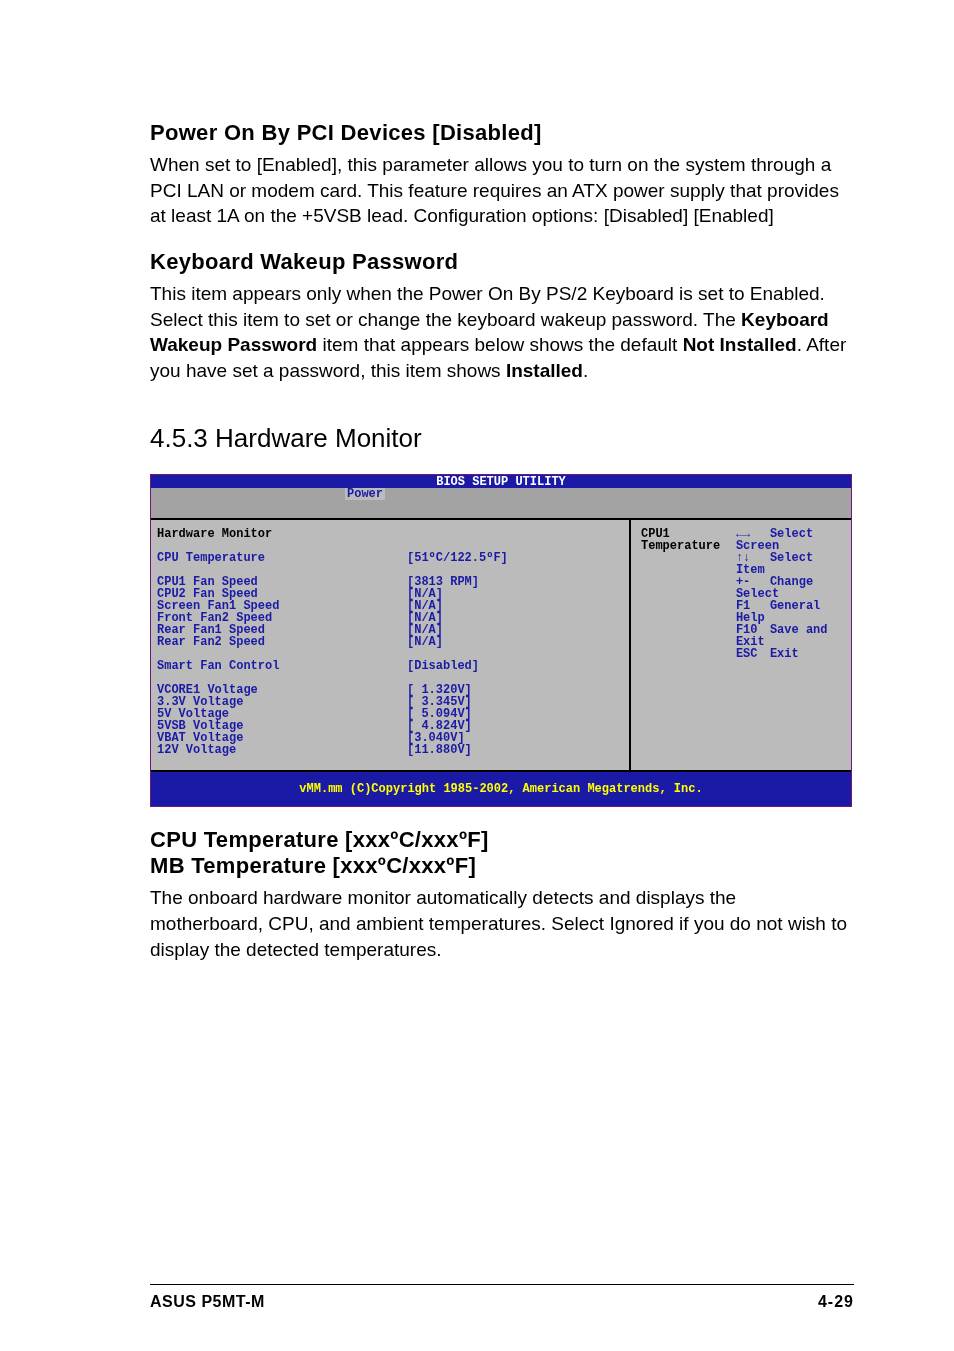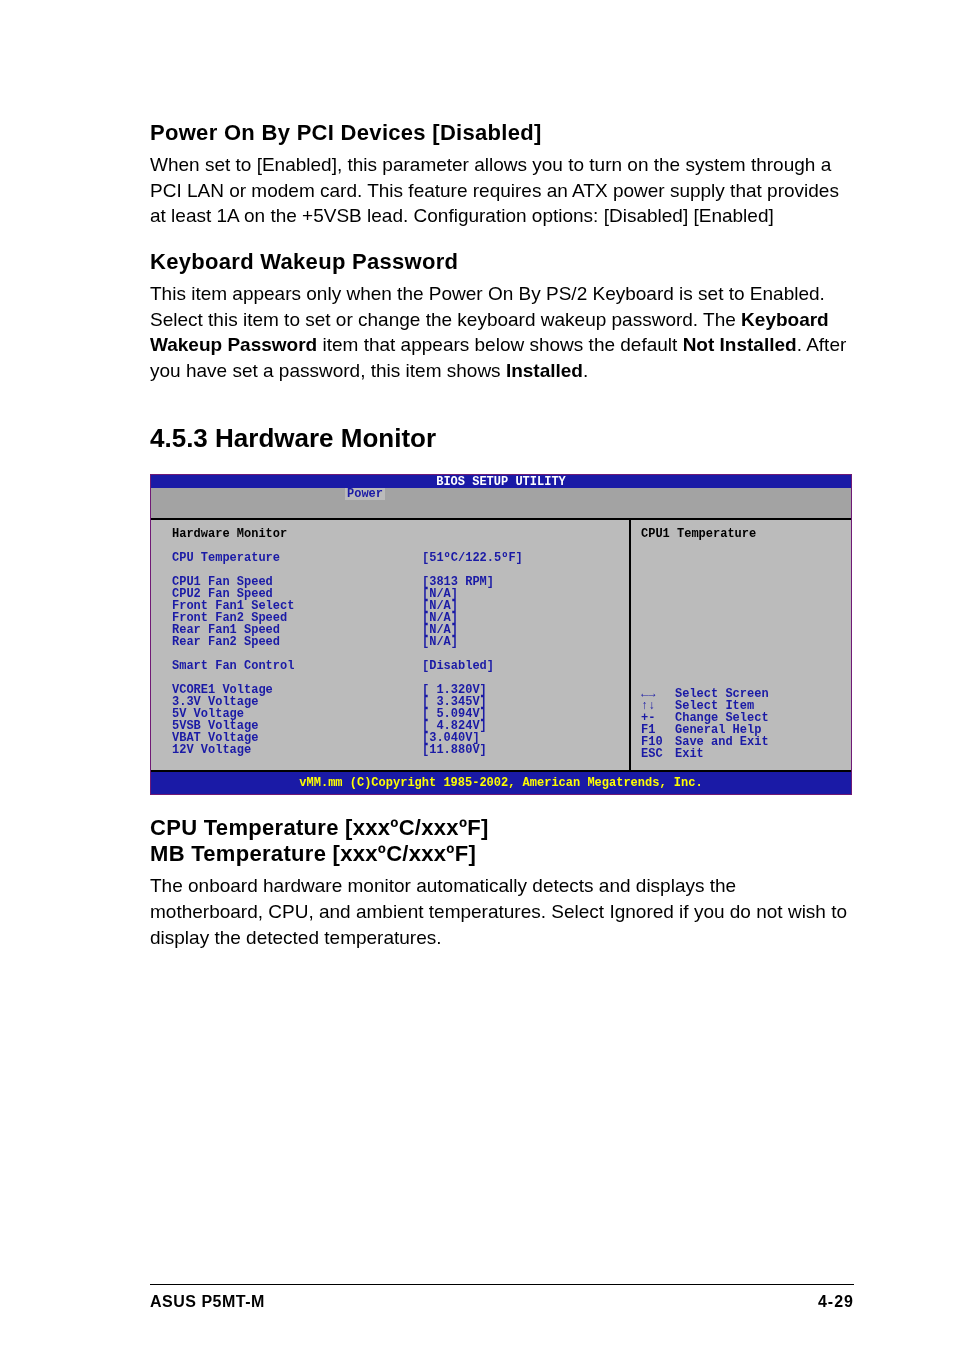--- a/index.html
+++ b/index.html
@@ -18,21 +18,21 @@
   }
   .h4 {
     font-family: Arial, Helvetica, sans-serif;
     font-weight: bold;
     font-size: 22px;
     margin: 0 0 6px 0;
     letter-spacing: 0.3px;
   }
   .h3 {
     font-family: Arial, Helvetica, sans-serif;
-    font-weight: bold;
+    font-weight: normal;
     font-size: 26px;
     margin: 40px 0 20px 0;
   }
   .body {
     font-size: 19px;
     line-height: 1.35;
     margin: 0 0 20px 0;
   }
   .bold { font-weight: bold; }
   .bios {
@@ -64,45 +64,45 @@
     padding: 0 2px;
     margin-left: 194px;
   }
   .bios-body {
     display: flex;
     border-top: 2px solid #000;
     border-bottom: 2px solid #000;
   }
   .bios-left {
     flex: 1;
-    padding: 8px 10px 14px 21px;
+    padding: 8px 10px 14px 6px;
     color: #1a1aa6;
     font-weight: bold;
     border-right: 2px solid #000;
   }
   .bios-right {
     width: 200px;
     padding: 8px 10px 10px 10px;
     color: #1a1aa6;
     font-weight: bold;
     display: flex;
-    flex-direction: column;
+    flex-direction: row;
     justify-content: space-between;
   }
   .bios-row { display: flex; }
   .bios-label { width: 250px; white-space: pre; }
   .bios-val { white-space: pre; }
   .bios-black { color: #000; font-weight: bold; }
   .bios-gap { height: 12px; }
   .bios-footer {
     background: #1a1aa6;
     color: #ff0;
     text-align: center;
     font-weight: bold;
-    padding: 5px 0;
+    padding: 11px 0;
   }
   .nav-key { display:inline-block; width:34px; }
   .footer {
     position: absolute;
     bottom: 40px;
     left: 150px;
     right: 100px;
     border-top: 1px solid #000;
     padding-top: 8px;
     display: flex;
@@ -144,21 +144,21 @@
         <div class="bios-gap"></div>
         <div class="bios-row">
             <span class="bios-label">CPU1 Fan Speed</span>
             <span class="bios-val">[3813 RPM]</span>
           </div>
         <div class="bios-row">
             <span class="bios-label">CPU2 Fan Speed</span>
             <span class="bios-val">[N/A]</span>
           </div>
         <div class="bios-row">
-            <span class="bios-label">Front Fan1 Select</span>
+            <span class="bios-label">Screen Fan1 Speed</span>
             <span class="bios-val">[N/A]</span>
           </div>
         <div class="bios-row">
             <span class="bios-label">Front Fan2 Speed</span>
             <span class="bios-val">[N/A]</span>
           </div>
         <div class="bios-row">
             <span class="bios-label">Rear Fan1 Speed</span>
             <span class="bios-val">[N/A]</span>
           </div>

